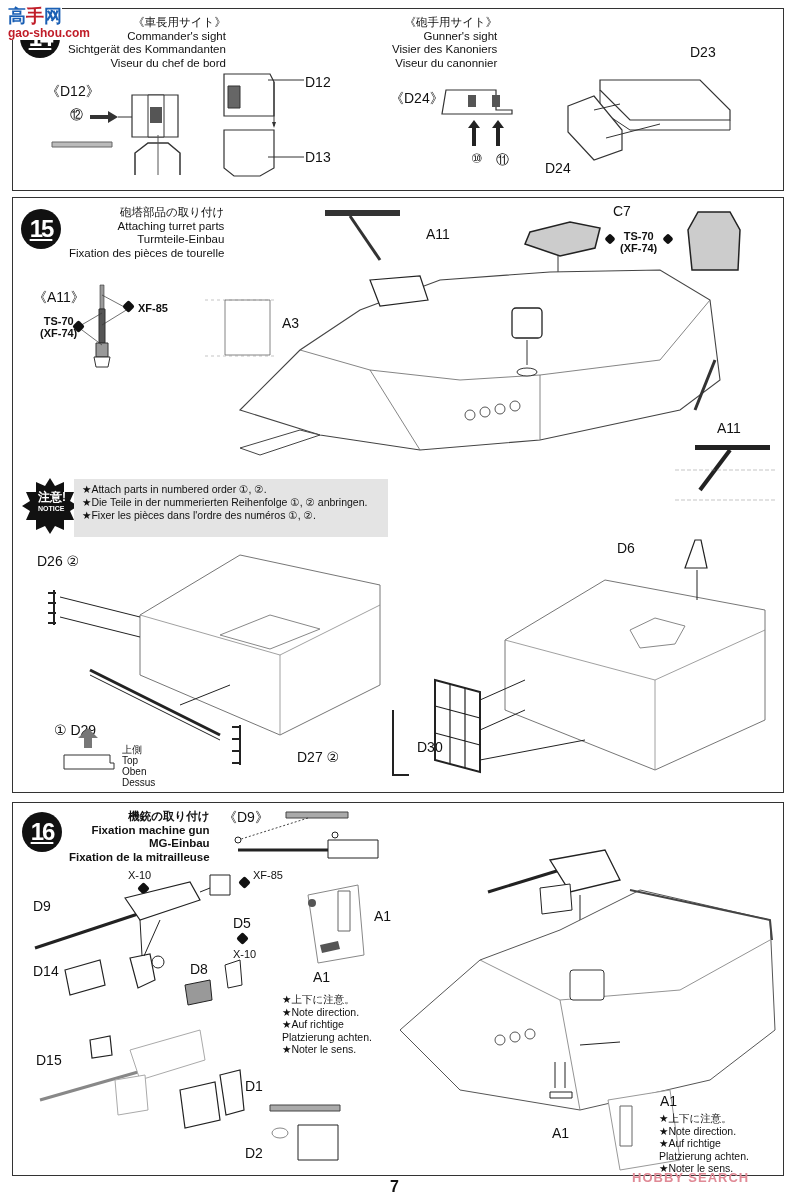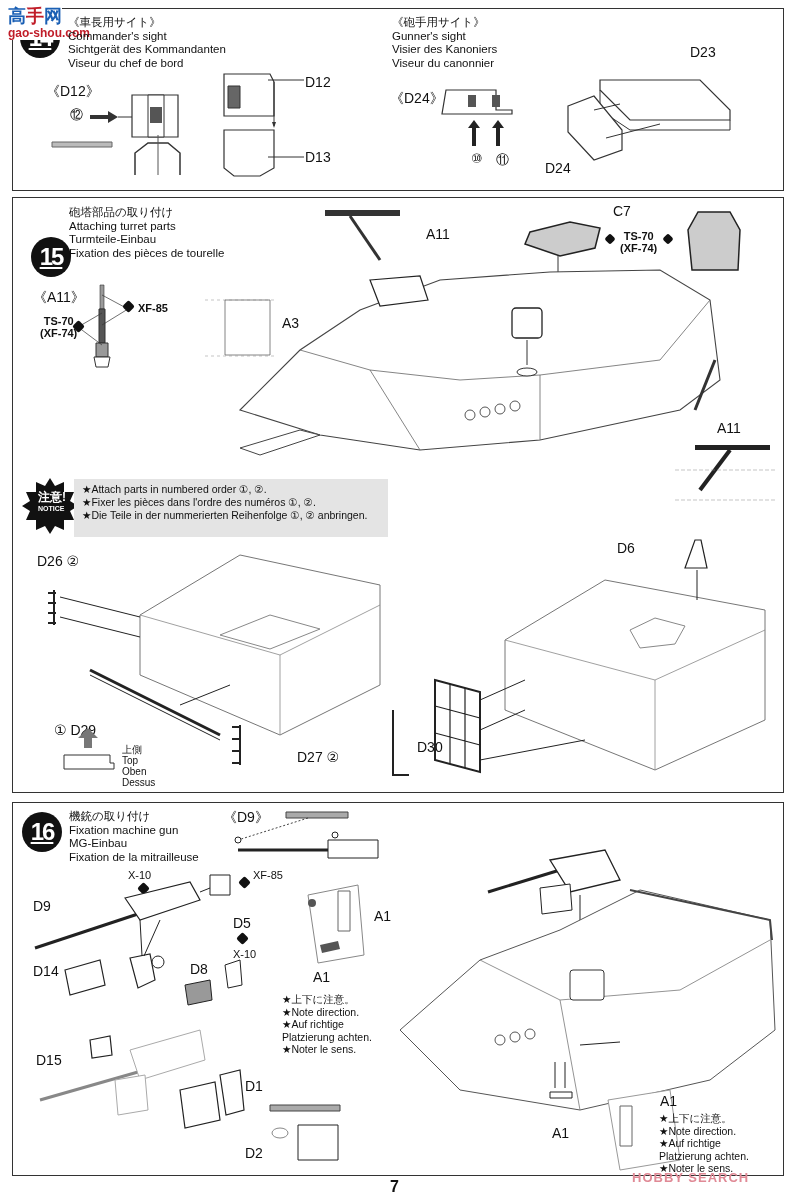--- a/index.html
+++ b/index.html
@@ -3,21 +3,21 @@
 <meta charset="utf-8">
 <style>
   html, body { margin:0; padding:0; background:#fff; }
   body { width:794px; height:1200px; position:relative; overflow:hidden;
          font-family:"Liberation Sans", "DejaVu Sans", sans-serif; color:#111; }
   .panel { position:absolute; border:1.5px solid #333; background:#fff; box-sizing:border-box; }
   .step-badge { position:absolute; width:40px; height:40px; border-radius:50%; background:#111;
     color:#fff; font-weight:bold; font-size:24px; display:flex; align-items:center; justify-content:center;
     letter-spacing:-2px; font-family:"Liberation Sans", sans-serif;text-decoration:underline; }
   .title-block { position:absolute; font-size:11.5px; line-height:13.5px; }
-  .title-block div { white-space:nowrap; }
+  .title-block div { white-space:nowrap;text-align:right; }
   .lbl { position:absolute; font-size:14px; white-space:nowrap; }
   .lbl-s { position:absolute; font-size:11px; font-weight:bold; white-space:nowrap; line-height:12px; }
   .lbl-m { position:absolute; font-size:13px; white-space:nowrap; }
   .notice-box { position:absolute; background:#e4e4e4; font-size:10.5px; line-height:13px; padding:4px 8px; }
   .notice-box div { white-space:nowrap; }
   .notice-badge { position:absolute; width:56px; height:56px; }
   .note-text { position:absolute; font-size:10.5px; line-height:12.5px; }
   .note-text div { white-space:nowrap; }
   .page-num { position:absolute; font-size:16px; font-weight:bold; }
   .watermark-tl { position:absolute; font-size:10px; font-weight:bold; }
@@ -88,21 +88,21 @@
   <path d="M40 30 L140 30 L170 60 L170 70 L70 70 L40 40 Z" fill="#fff" stroke="#333" stroke-width="1.2"></path>
   <path d="M40 40 L40 60 L70 80 L170 80 L170 70" fill="none" stroke="#333"></path>
   <path d="M8 56 L34 46 L62 80 L62 100 L34 110 L8 82 Z" fill="#fff" stroke="#333" stroke-width="1.2"></path>
   <line x1="34" y1="60" x2="60" y2="54" stroke="#333"></line>
   <line x1="46" y1="88" x2="100" y2="74" stroke="#333"></line>
 </svg>
 <div class="lbl" style="left:690px;top:44px;">D23</div>
 <div class="lbl" style="left:545px;top:160px;">D24</div>
 
 <div class="panel" style="left:12px;top:197px;width:772px;height:596px;"></div>
-<div class="step-badge" style="left:31px;top:209px;margin-top:28px;">15</div>
+<div class="step-badge" style="left:21px;top:209px;">15</div>
 <div class="title-block" style="left:69px;top:206px;">
   <div>砲塔部品の取り付け</div>
   <div>Attaching turret parts</div>
   <div>Turmteile-Einbau</div>
   <div>Fixation des pièces de tourelle</div>
 </div>
 
 <div class="lbl" style="left:33px;top:289px;">《A11》</div>
 <svg class="drawing" style="left:72px;top:285px;" width="60" height="90" viewBox="0 0 60 90">
   <rect x="28" y="0" width="4" height="24" fill="#999" stroke="#333" stroke-width="0.6"></rect>
@@ -178,22 +178,22 @@
 
 <svg class="notice-badge" style="left:22px;top:478px;" viewBox="0 0 56 56">
   <polygon points="28,0 33,8 42,4 42,14 52,14 48,23 56,28 48,33 52,42 42,42 42,52 33,48 28,56 23,48 14,52 14,42 4,42 8,33 0,28 8,23 4,14 14,14 14,4 23,8" fill="#111"></polygon>
 </svg>
 <div style="position:absolute;left:38px;top:490px;width:56px;text-align:left;color:#fff;font-weight:bold;">
   <div style="font-size:12px;line-height:14px;">注意!</div>
   <div style="font-size:7px;line-height:9px;">NOTICE</div>
 </div>
 <div class="notice-box" style="left:74px;top:479px;width:298px;height:50px;">
   <div>★Attach parts in numbered order ①, ②.</div>
+  <div>★Die Teile in der nummerierten Reihenfolge ①, ② anbringen.</div>
   <div>★Fixer les pièces dans l'ordre des numéros ①, ②.</div>
-  <div>★Die Teile in der nummerierten Reihenfolge ①, ② anbringen.</div>
 </div>
 
 <div class="lbl" style="left:37px;top:553px;">D26 ②</div>
 <div class="lbl" style="left:54px;top:722px;">① D29</div>
 <div class="lbl" style="left:297px;top:749px;">D27 ②</div>
 <div class="lbl-s" style="left:122px;top:744px;font-weight:normal;font-size:10px;line-height:11px;">
   <div>上側</div>
   <div>Top</div>
   <div>Oben</div>
   <div>Dessus</div>
@@ -237,21 +237,21 @@
 
   <line x1="95" y1="160" x2="140" y2="140" stroke="#222"></line>
   <line x1="95" y1="190" x2="140" y2="170" stroke="#222"></line>
   <line x1="95" y1="220" x2="200" y2="200" stroke="#222"></line>
 
   <path d="M8 170 L8 235 L24 235" fill="none" stroke="#222" stroke-width="2"></path>
 </svg>
 
 <div class="panel" style="left:12px;top:802px;width:772px;height:374px;"></div>
 <div class="step-badge" style="left:22px;top:812px;">16</div>
-<div class="title-block" style="left:69px;top:810px;">
+<div class="title-block" style="left:69px;top:810px;font-weight:bold;">
   <div>機銃の取り付け</div>
   <div>Fixation machine gun</div>
   <div>MG-Einbau</div>
   <div>Fixation de la mitrailleuse</div>
 </div>
 <div class="lbl" style="left:223px;top:809px;">《D9》</div>
 <svg class="drawing" style="left:228px;top:810px;" width="175" height="60" viewBox="0 0 175 60">
   <rect x="58" y="2" width="62" height="6" fill="#aaa" stroke="#444"></rect>
   <line x1="10" y1="40" x2="150" y2="40" stroke="#222" stroke-width="3"></line>
   <rect x="100" y="30" width="50" height="18" fill="#fff" stroke="#222"></rect>

